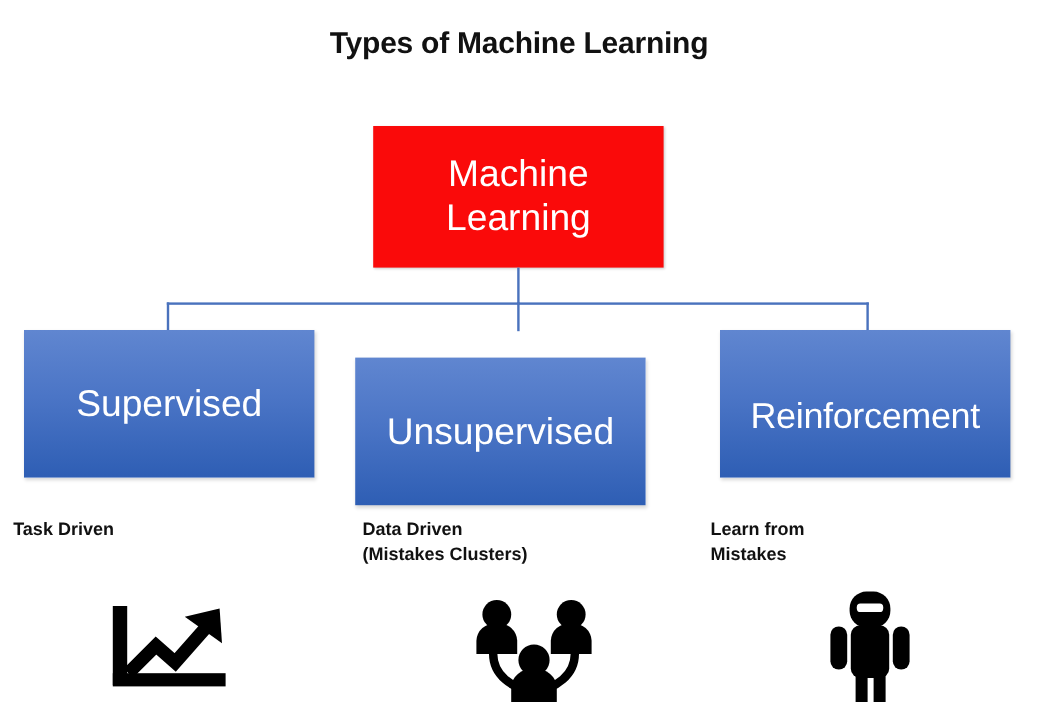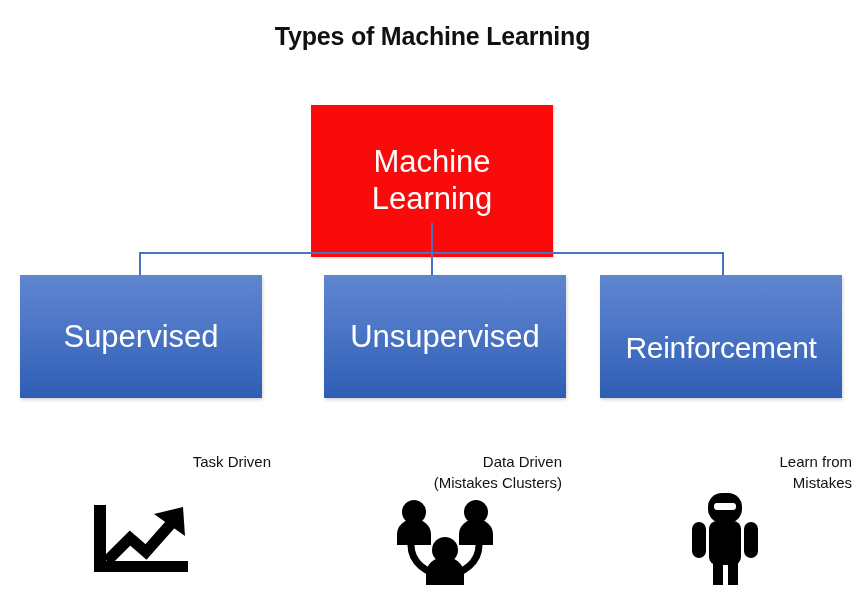--- a/index.html
+++ b/index.html
@@ -30,21 +30,21 @@
     color: #111111;
     letter-spacing: -0.2px;
   }
 
   
   .root-node {
     position: absolute;
     left: 311px;
     top: 105px;
     width: 242px;
-    height: 152px;
+    height: 118px;
     background: #fa0a0a;
     display: flex;
     align-items: center;
     justify-content: center;
     box-shadow: 1px 1px 2px rgba(0,0,0,0.18);
   }
   .root-label {
     color: #ffffff;
     font-size: 31px;
     line-height: 1.18;
@@ -69,38 +69,38 @@
     top: 275px;
     width: 242px;
     height: 123px;
     background: linear-gradient(to bottom, #6086d0 0%, #4b75c6 45%, #2e5eb4 100%);
     display: flex;
     align-items: center;
     justify-content: center;
     box-shadow: 1px 2px 3px rgba(0,0,0,0.16);
   }
   .branch-node.n1 { left: 20px; align-items: center; }
-  .branch-node.n2 { left: 324px; }
+  .branch-node.n2 { left: 296px; margin-top: 23px; }
   .branch-node.n3 { left: 600px; }
   .branch-label {
     color: #ffffff;
     font-size: 31px;
     white-space: nowrap;
     font-weight: normal;
   }
   .branch-node.n3 .branch-label { font-size: 30px; letter-spacing: -0.3px; margin-top: 23px; }
 
   
   .caption {
     position: absolute;
-    top: 452px;
+    top: 432px;
     width: 260px;
-    text-align: right;
+    text-align: left;
     font-size: 15px;
-    font-weight: normal;
+    font-weight: bold;
     color: #111111;
     line-height: 1.38;
   }
   .caption.c1 { left: 11px; }
   .caption.c2 { left: 302px; }
   .caption.c3 { left: 592px; }
   .caption .cl { display: block; }
 
   
   .icon-wrap {

